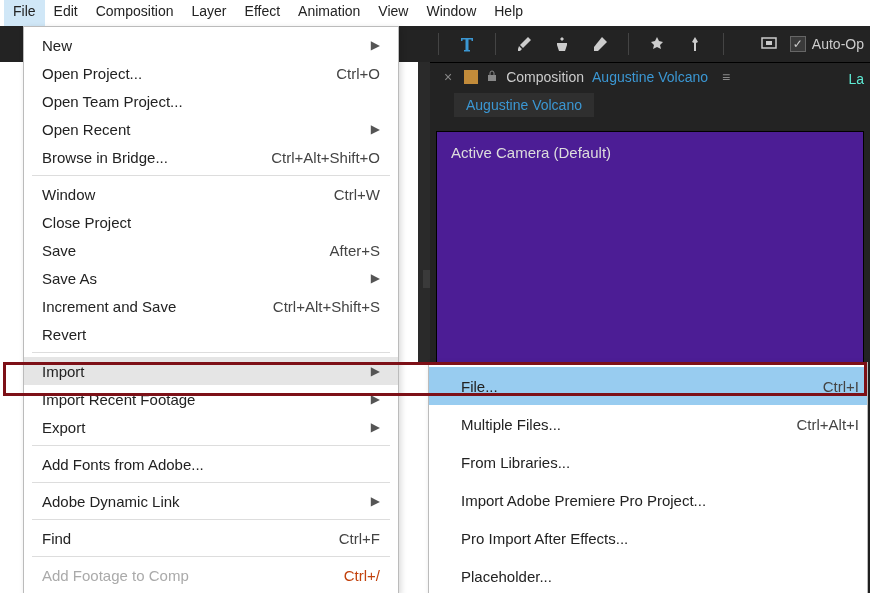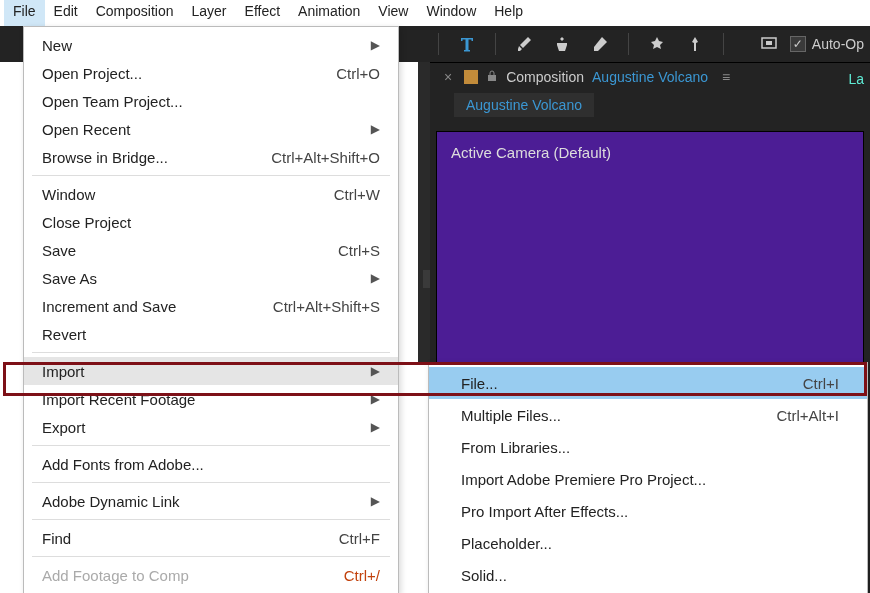--- a/index.html
+++ b/index.html
@@ -43,21 +43,21 @@
   .dropdown .item.disabled .shortcut { color: #c2410c; }
   .dropdown .sep { height: 1px; background: #ddd; margin: 4px 8px; }
   .dropdown .item .arrow { color: #555; font-size: 12px; }
   .dropdown .item.highlighted { background: #e5e5e5; }
 
   
   .red-highlight { position: absolute; top: 362px; left: 3px; width: 864px; height: 34px; border: 3px solid #7d1017; z-index: 20; pointer-events: none; }
 
   
   .submenu { position: absolute; top: 362px; left: 428px; width: 440px; background: #fff; border: 1px solid #bbb; box-shadow: 2px 2px 6px rgba(0,0,0,0.15); z-index: 9; padding: 4px 0; }
-  .submenu .item { display: flex; align-items: center; justify-content: space-between; padding: 5px 28px 5px 32px; font-size: 15px; color: #222; height: 32px; }
+  .submenu .item { display: flex; align-items: center; justify-content: space-between; padding: 5px 8px 5px 32px; font-size: 15px; color: #222; height: 38px; }
   .submenu .item.highlighted { background: #98ccf0; }
   .submenu .item .shortcut { color: #444; }
 
   
   .net-icon { position:absolute; left:436px; top:328px; color:#bbb; font-size:14px;}
   .gray-box { position:absolute; left:423px; top:270px; width:22px; height:18px; background:#3a3a3a;}
 </style>
 </head>
 <body>
 
@@ -179,21 +179,21 @@
     <div class="item">
       <span>Window</span>
       <span class="shortcut">Ctrl+W</span>
     </div>
     <div class="item">
       <span>Close Project</span>
       <span></span>
     </div>
     <div class="item">
       <span>Save</span>
-      <span class="shortcut">Ctrl+S</span>
+      <span class="shortcut">After+S</span>
     </div>
     <div class="item">
       <span>Save As</span>
       <span class="arrow">▶</span>
     </div>
     <div class="item">
       <span>Increment and Save</span>
       <span class="shortcut">Ctrl+Alt+Shift+S</span>
     </div>
     <div class="item">

